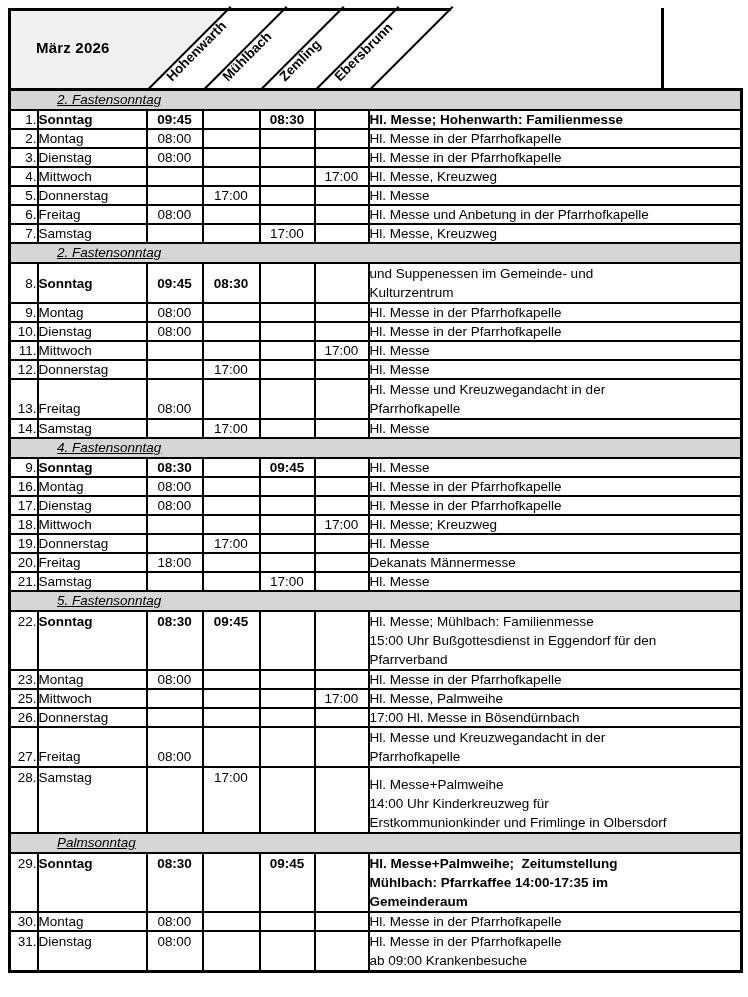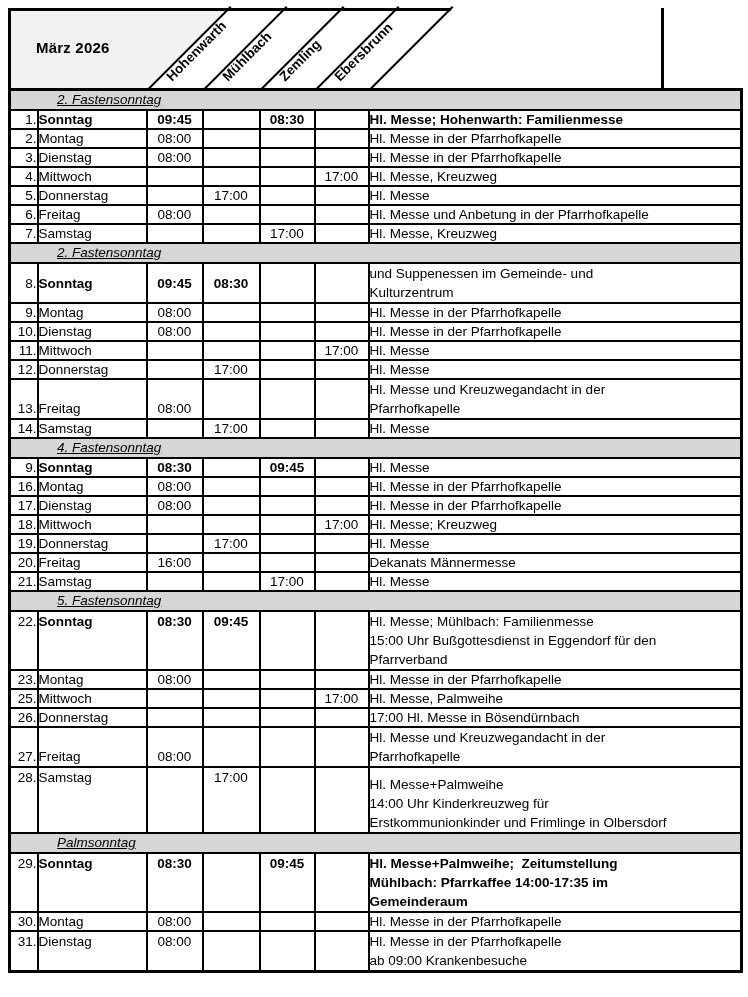--- a/index.html
+++ b/index.html
@@ -258,21 +258,21 @@
         <td class="c-day">Donnerstag</td>
         <td class="c-time"></td>
         <td class="c-time">17:00</td>
         <td class="c-time"></td>
         <td class="c-time"></td>
         <td class="c-desc">Hl. Messe</td>
       </tr>
       <tr class="single">
         <td class="c-num">20.</td>
         <td class="c-day">Freitag</td>
-        <td class="c-time">16:00</td>
+        <td class="c-time">18:00</td>
         <td class="c-time"></td>
         <td class="c-time"></td>
         <td class="c-time"></td>
         <td class="c-desc">Dekanats Männermesse</td>
       </tr>
       <tr class="single">
         <td class="c-num">21.</td>
         <td class="c-day">Samstag</td>
         <td class="c-time"></td>
         <td class="c-time"></td>

